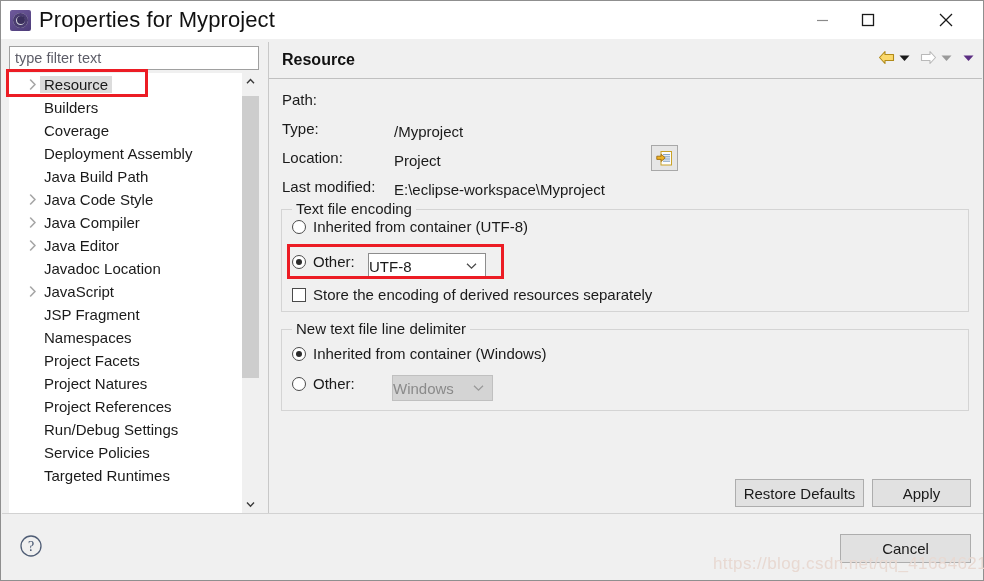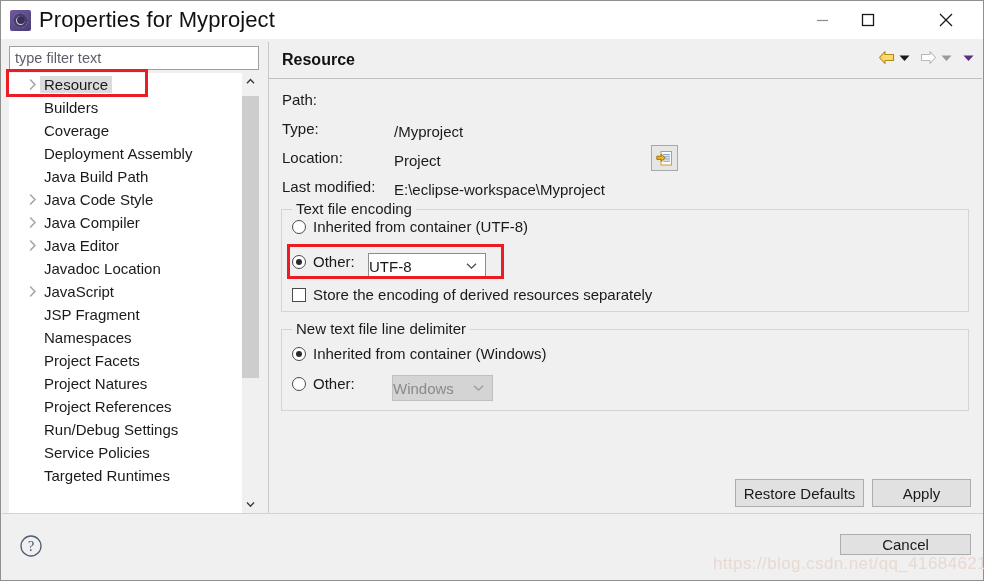--- a/index.html
+++ b/index.html
@@ -545,16 +545,16 @@
   <div id="separator"></div>
   <div id="footer"></div>
 
   <div id="help-icon">
     <svg width="24" height="24" viewBox="0 0 24 24">
       <circle cx="12" cy="12" r="10" fill="none" stroke="#4f5d75" stroke-width="1.3"></circle>
       <text x="12" y="17" text-anchor="middle" font-family="Liberation Serif, serif" font-size="14" fill="#3f4f6b">?</text>
     </svg>
   </div>
 
-  <div class="btn" style="left:839px; top:533px; width:131px; height:21px;">Cancel</div>
+  <div class="btn" style="left:839px; top:533px; width:131px; height:29px;">Cancel</div>
 
   <div id="watermark">https://blog.csdn.net/qq_41684621</div>
 </div>
 
 </body></html>

